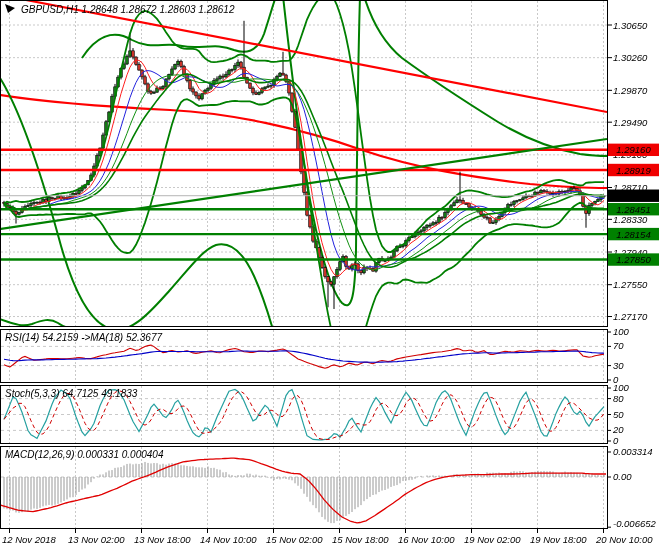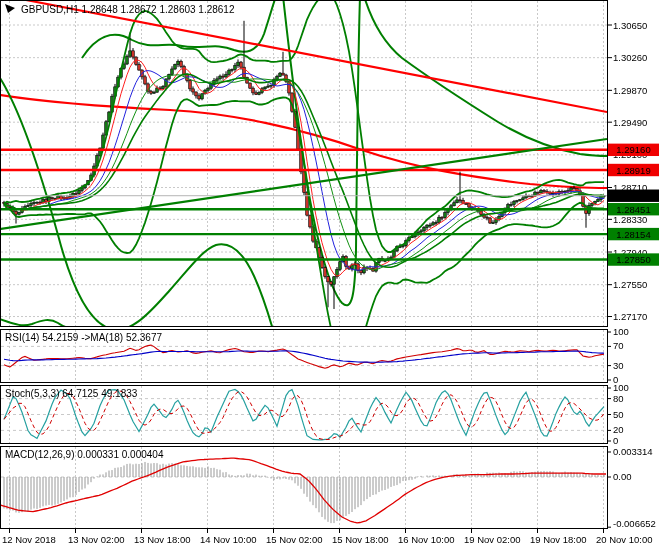--- a/index.html
+++ b/index.html
@@ -1,17 +1,17 @@
 <!DOCTYPE html>
 <html><head>
 <meta charset="utf-8">
 <style>
   html,body{margin:0;padding:0;background:#ffffff;}
   #wrap{width:660px;height:550px;position:relative;background:#ffffff;
-        font-family:"Liberation Sans", sans-serif;}
+        font-family:"Liberation Sans", sans-serif;font-style:italic;}
   svg{display:block;}
   text{font-family:"Liberation Sans", sans-serif;}
   .lbl{font-size:10px;fill:#000;}
   .axlbl{font-size:9.5px;fill:#000;}
 </style>
 </head>
 <body>
 <div id="wrap">
 
 <svg id="chart" width="660" height="550" viewBox="0 0 660 550">

